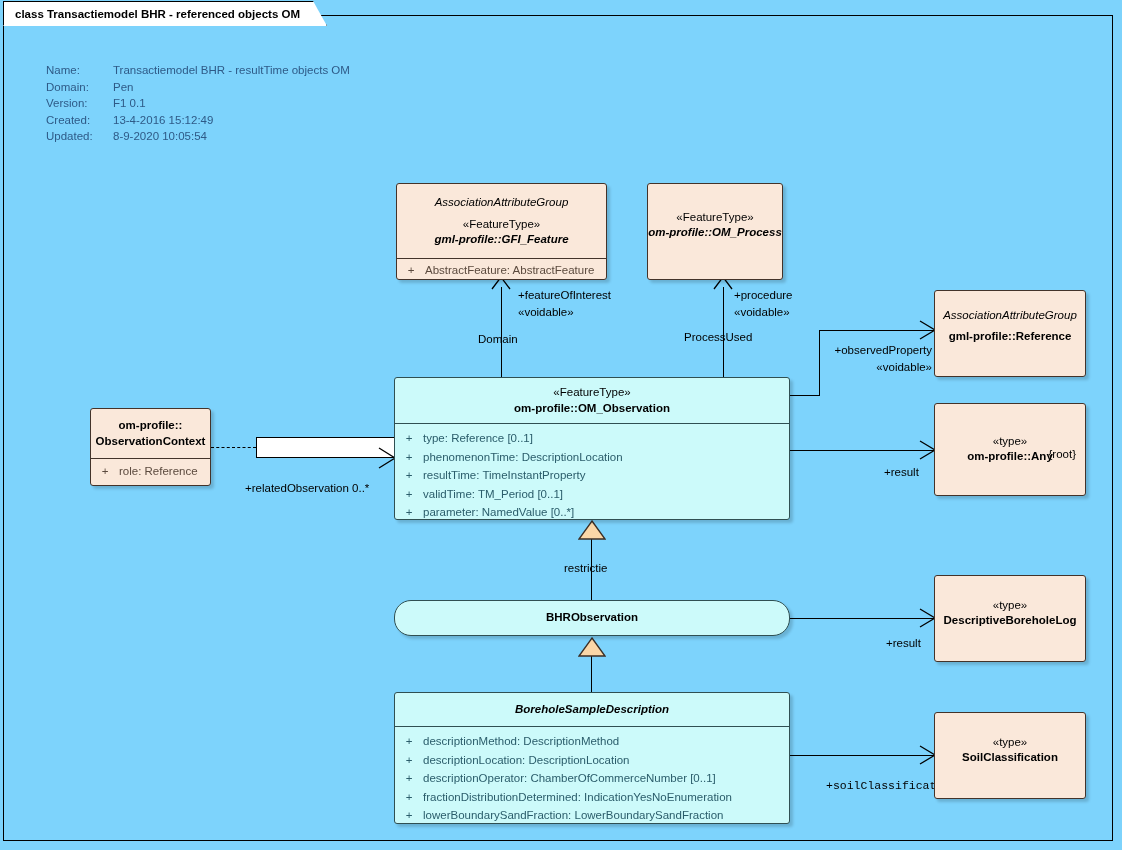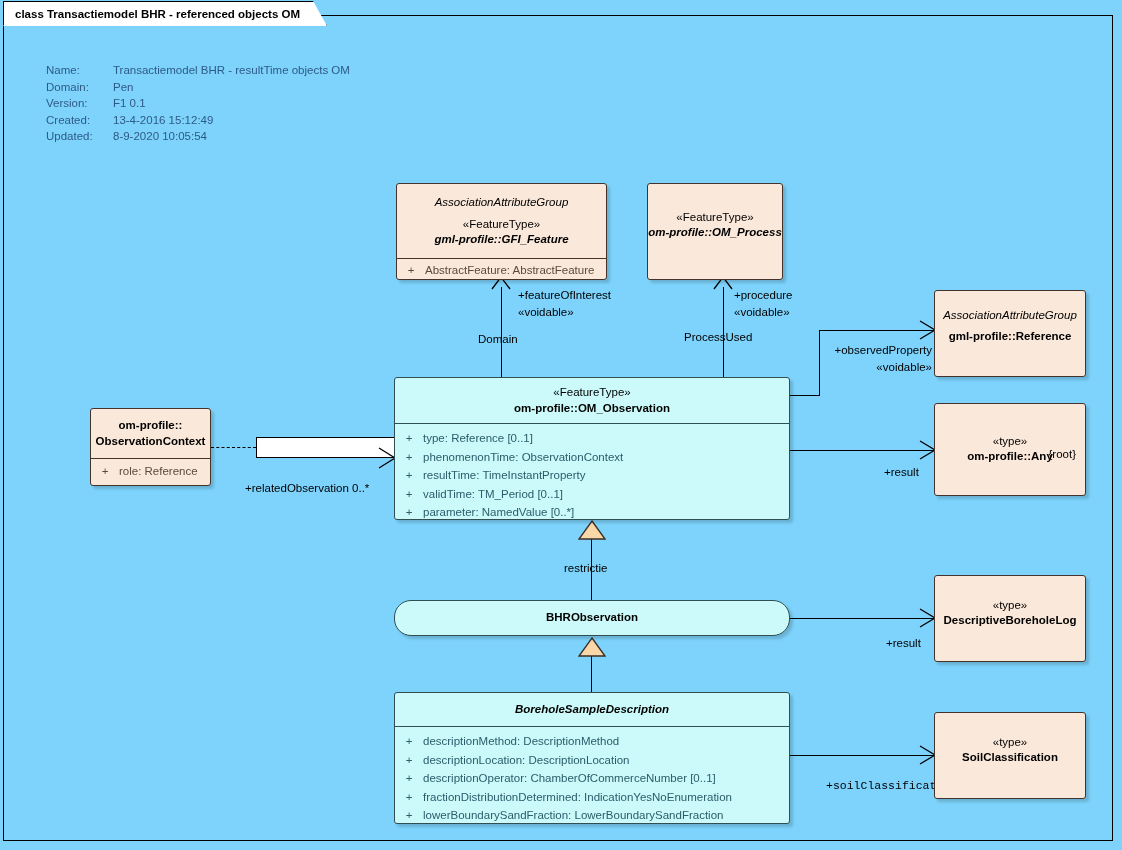--- a/index.html
+++ b/index.html
@@ -204,21 +204,21 @@
       <span class="ln st">«FeatureType»</span>
       <span class="ln nm">om-profile::OM_Observation</span>
     </div>
     <div class="sep attrs">
       <div class="attr">
         <span class="pl">+</span>
         <span class="tx">type: Reference [0..1]</span>
       </div>
       <div class="attr">
         <span class="pl">+</span>
-        <span class="tx">phenomenonTime: ObservationContext</span>
+        <span class="tx">phenomenonTime: DescriptionLocation</span>
       </div>
       <div class="attr">
         <span class="pl">+</span>
         <span class="tx">resultTime: TimeInstantProperty</span>
       </div>
       <div class="attr">
         <span class="pl">+</span>
         <span class="tx">validTime: TM_Period [0..1]</span>
       </div>
       <div class="attr">

